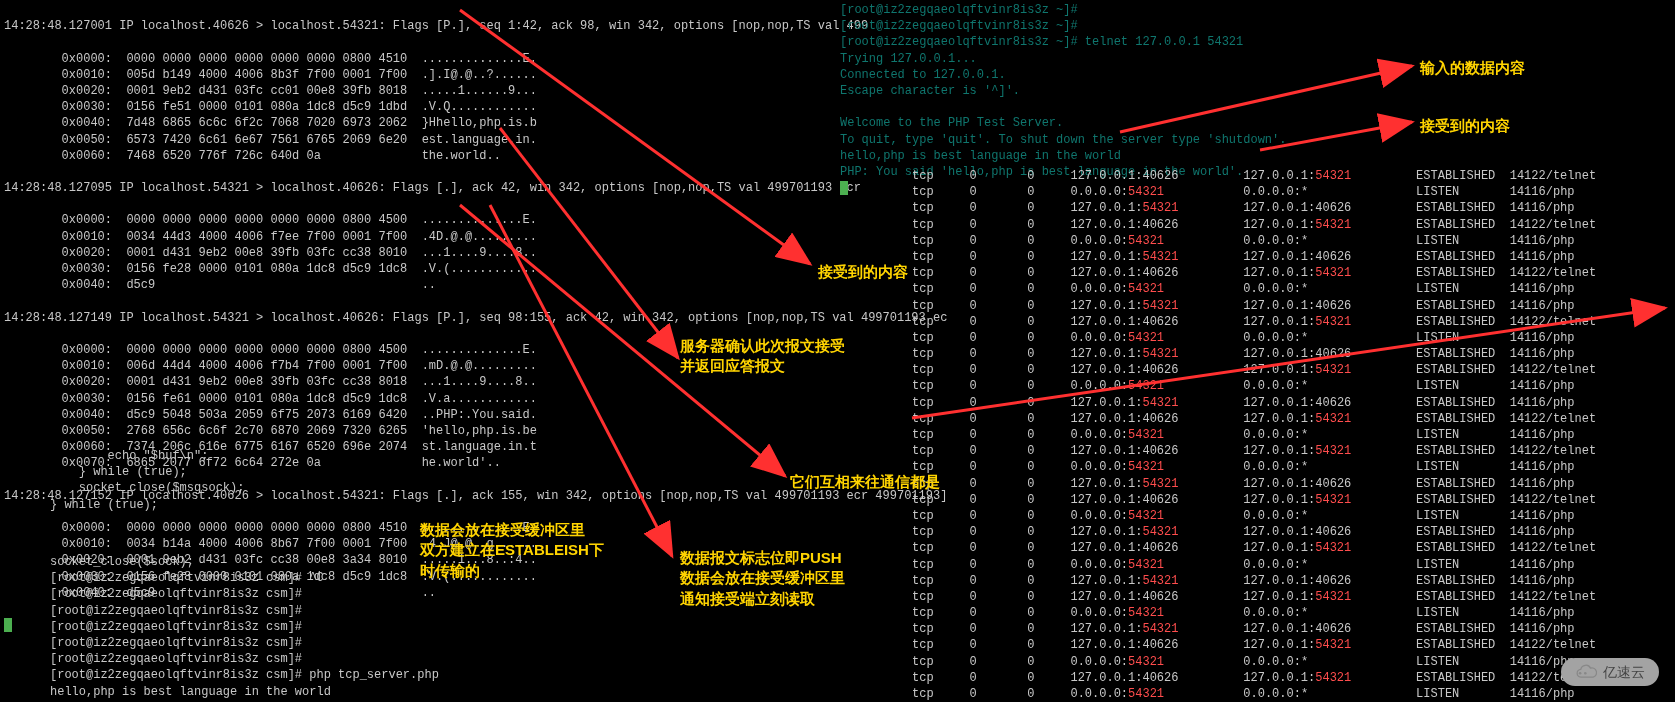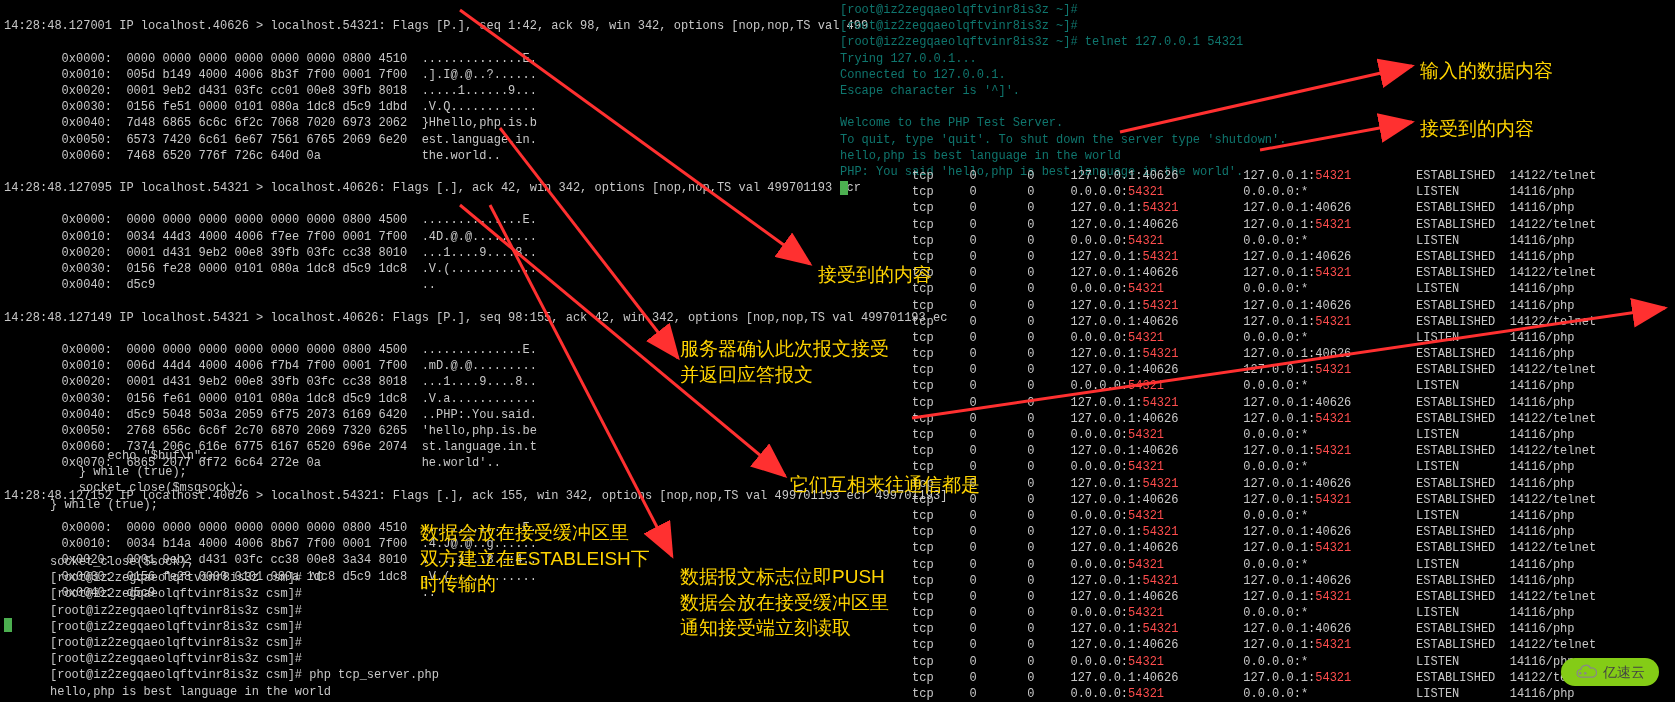--- a/index.html
+++ b/index.html
@@ -14,25 +14,25 @@
     overflow: hidden;
     position: relative;
   }
   .panel { position: absolute; white-space: pre; }
   .tcpdump { top: 2px; left: 4px; color: #c8c8c8; }
   .code    { top: 448px; left: 50px; color: #c8c8c8; }
   .shell   { top: 516px; left: 50px; color: #c8c8c8; margin-top: 38px; }
   .telnet  { top: 2px; left: 840px; color: #0f766e; }
   .netstat { top: 168px; left: 912px; color: #c8c8c8; }
   .port1 { color: #ff4d4d; }
-  .annot { position: absolute; color: #ffd400; font-family: "Microsoft YaHei","SimSun",sans-serif; font-size: 19px; white-space: pre; font-weight: 400;}
+  .annot { position: absolute; color: #ffd400; font-family: "Microsoft YaHei","SimSun",sans-serif; font-size: 15px; white-space: pre; font-weight: 700;}
   .arrow { stroke: #ff3030; stroke-width: 3; fill: none; }
   .arrowhead { fill: #ff3030; }
   .cursor { display:inline-block; width:8px; height:14px; background:#4caf50; vertical-align:middle; }
-  .logo { position:absolute; right:16px; bottom:16px; background:#84cc16; border-radius:20px; padding:4px 14px 4px 10px; display:flex; align-items:center; gap:6px; font-family:sans-serif; color:#444; font-size:14px; }
+  .logo { position:absolute; right:16px; bottom:16px; background:#a3a3a3; border-radius:20px; padding:4px 14px 4px 10px; display:flex; align-items:center; gap:6px; font-family:sans-serif; color:#444; font-size:14px; }
   .logo svg { width:26px; height:20px; }
 </style>
 </head>
 <body>
 
 <div class="panel tcpdump">
 <span>14:28:48.127001 IP localhost.40626 &gt; localhost.54321: Flags [P.], seq 1:42, ack 98, win 342, options [nop,nop,TS val 499</span>
 <span id="pkt1lines">
         0x0000:  0000 0000 0000 0000 0000 0000 0800 4510  ..............E.
         0x0010:  005d b149 4000 4006 8b3f 7f00 0001 7f00  .].I@.@..?......
@@ -135,21 +135,21 @@
 tcp     0       0     0.0.0.0:<span class="port1">54321</span>           0.0.0.0:*               LISTEN       14116/php
 tcp     0       0     127.0.0.1:         127.0.0.1:40626         ESTABLISHED  14116/php
 </div>
 
 <div class="annot" style="top:58px; left:1420px">输入的数据内容</div>
 <div class="annot" style="top:116px;left:1420px">接受到的内容</div>
 <div class="annot" style="top:262px;left:818px">接受到的内容</div>
 <div class="annot" style="top:336px;left:680px">服务器确认此次报文接受
 并返回应答报文</div>
 <div class="annot" style="top:472px;left:790px">它们互相来往通信都是</div>
-<div class="annot" style="top:564px;left:680px">数据报文标志位即PUSH
+<div class="annot" style="top:548px;left:680px">数据报文标志位即PUSH
 数据会放在接受缓冲区里
 通知接受端立刻读取</div>
 <div class="annot" style="top:520px;left:420px">数据会放在接受缓冲区里
 双方建立在ESTABLEISH下
 时传输的</div>
 
 <svg width="1675" height="702" style="position:absolute;top:0;left:0;pointer-events:none">
   <defs>
       <marker id="ah" markerWidth="12" markerHeight="10" refX="11" refY="5" orient="auto">
         <path d="M0,0 L12,5 L0,10 Z" class="arrowhead"></path>

